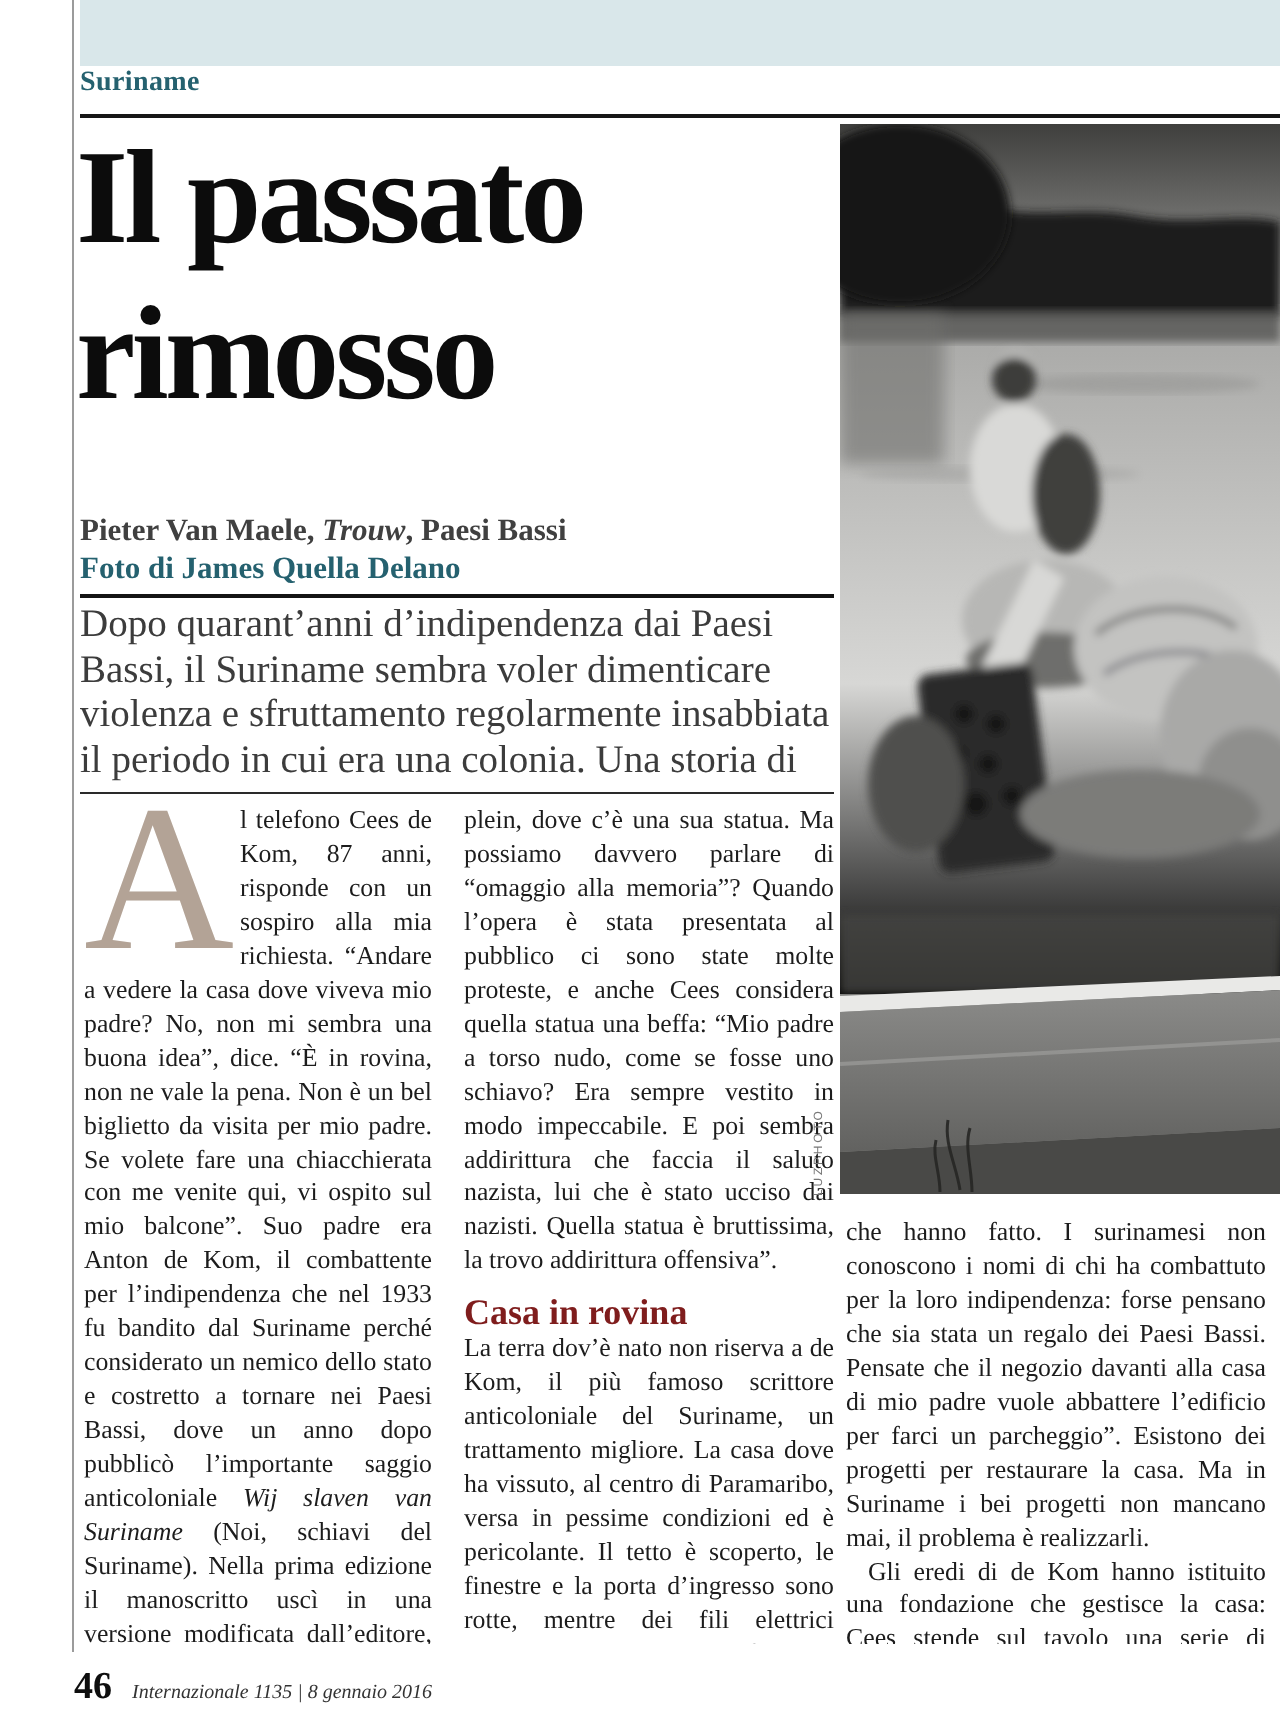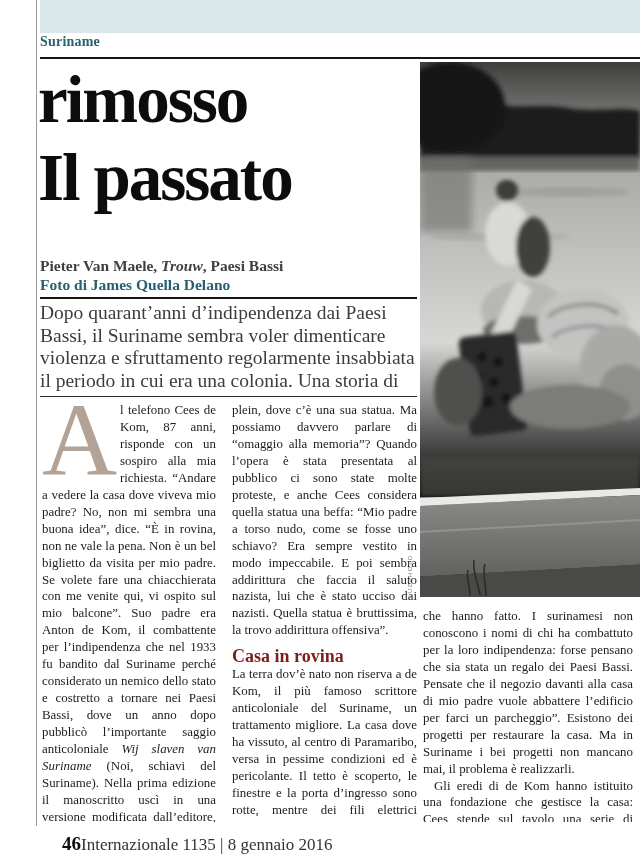--- a/index.html
+++ b/index.html
@@ -35,35 +35,35 @@
            color:#b3a396;font-weight:normal;}
 
   .photo{left:420px;top:62px;width:220px;height:535px;background:#9a9a98;}
   .photo svg{display:block;}
   .credit-vertical{left:407px;top:550px;height:48px;width:10px;
     writing-mode:vertical-rl;transform:rotate(180deg);
     font-family:"Liberation Sans", sans-serif;font-size:6px;letter-spacing:1.4px;
     color:#787878;white-space:nowrap;}
 
   .footer{left:37px;top:833px;width:560px;}
-  .footer .pagenum{font-size:19px;font-weight:bold;color:#0e0e0e;margin-left:25px;}
-  .footer .issue{font-size:17px;color:#333333;margin-left:0;}
+  .footer .pagenum{font-size:19px;font-weight:bold;color:#0e0e0e;}
+  .footer .issue{font-size:10px;color:#333333;margin-left:10px;font-style:italic;}
 </style>
 </head>
 <body>
 
 <div class="abs left-hairline"></div>
 <div class="abs top-band"></div>
 
 <div class="abs kicker">Suriname</div>
 <div class="abs rule-top"></div>
 
 <div class="abs headline">
+  <div>Il passato</div>
   <div>rimosso</div>
-  <div>Il passato</div>
 </div>
 
 <div class="abs byline"><span>Pieter Van Maele, </span><span style="font-style:italic">Trouw</span><span>, Paesi Bassi</span></div>
 <div class="abs fotoline">Foto di James Quella Delano</div>
 
 <div class="abs rule-mid"></div>
 <div class="abs standfirst">
   <div>Dopo quarant’anni d’indipendenza dai Paesi</div>
   <div>Bassi, il Suriname sembra voler dimenticare</div>
   <div>violenza e sfruttamento regolarmente insabbiata</div>

